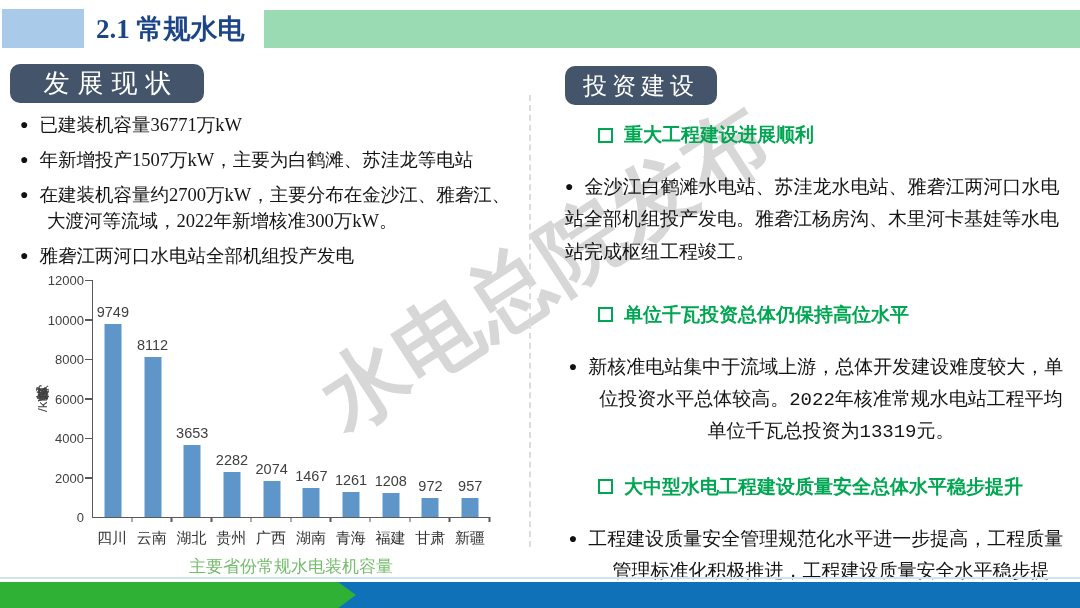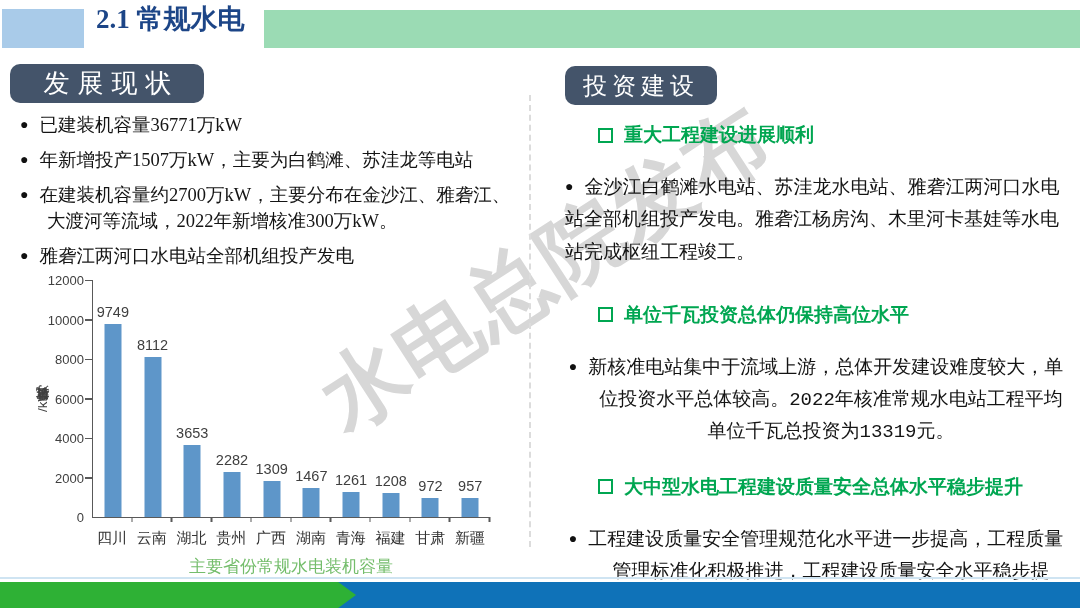--- a/index.html
+++ b/index.html
@@ -2,21 +2,21 @@
 <html style="--title-navy: #1c4587; --header-block-blue: #a9cbe9; --header-bar-green: #9bdbb4; --badge-bg: #44546a; --section-heading-green: #00a651; --chart-caption-green: #74bd6b; --bar-blue: #5e96c9; --footer-green: #2eb135; --footer-blue: #0f72b8; --watermark-gray: #d7d7d7;"><head>
 <meta charset="utf-8">
 <style>
   html,body{margin:0;padding:0;background:#fff;}
   .slide{
     position:relative;width:1080px;height:608px;background:#ffffff;overflow:hidden;
     font-family:"Liberation Sans",sans-serif;color:#1a1a1a;
   }
   
   .hdr-block{position:absolute;left:2px;top:9px;width:82px;height:39px;background:var(--header-block-blue,#a9cbe9);}
-  .hdr-title{position:absolute;left:96px;top:1px;font-family:"Liberation Serif",serif;font-weight:bold;font-size:27px;color:var(--title-navy,#1c4587);white-space:nowrap;}
+  .hdr-title{position:absolute;left:96px;top:11px;font-family:"Liberation Serif",serif;font-weight:bold;font-size:27px;color:var(--title-navy,#1c4587);white-space:nowrap;}
   .hdr-green{position:absolute;left:264px;top:10px;right:0;height:38px;background:var(--header-bar-green,#9bdbb4);}
   
   .watermark{
     position:absolute;left:330px;top:352px;font-size:84px;font-weight:bold;
     color:var(--watermark-gray,#d7d7d7);white-space:nowrap;letter-spacing:2px;
     transform:rotate(-33deg);transform-origin:0 50%;pointer-events:none;
   }
   
   .badge{
     position:absolute;background:var(--badge-bg,#44546a);color:#fff;border-radius:10px;
@@ -102,21 +102,21 @@
           <div class="slot">
             <div class="bar" style="height: 30.4417%; background: rgb(94, 150, 201);"></div>
             <div class="val" style="bottom: calc(30.4417% + 4px);">3653</div>
           </div>
           <div class="slot">
             <div class="bar" style="height: 19.0167%; background: rgb(94, 150, 201);"></div>
             <div class="val" style="bottom: calc(19.0167% + 4px);">2282</div>
           </div>
           <div class="slot">
             <div class="bar" style="height: 15.1083%; background: rgb(94, 150, 201);"></div>
-            <div class="val" style="bottom: calc(15.1083% + 4px);">1309</div>
+            <div class="val" style="bottom: calc(15.1083% + 4px);">2074</div>
           </div>
           <div class="slot">
             <div class="bar" style="height: 12.225%; background: rgb(94, 150, 201);"></div>
             <div class="val" style="bottom: calc(12.225% + 4px);">1467</div>
           </div>
           <div class="slot">
             <div class="bar" style="height: 10.5083%; background: rgb(94, 150, 201);"></div>
             <div class="val" style="bottom: calc(10.5083% + 4px);">1261</div>
           </div>
           <div class="slot">

